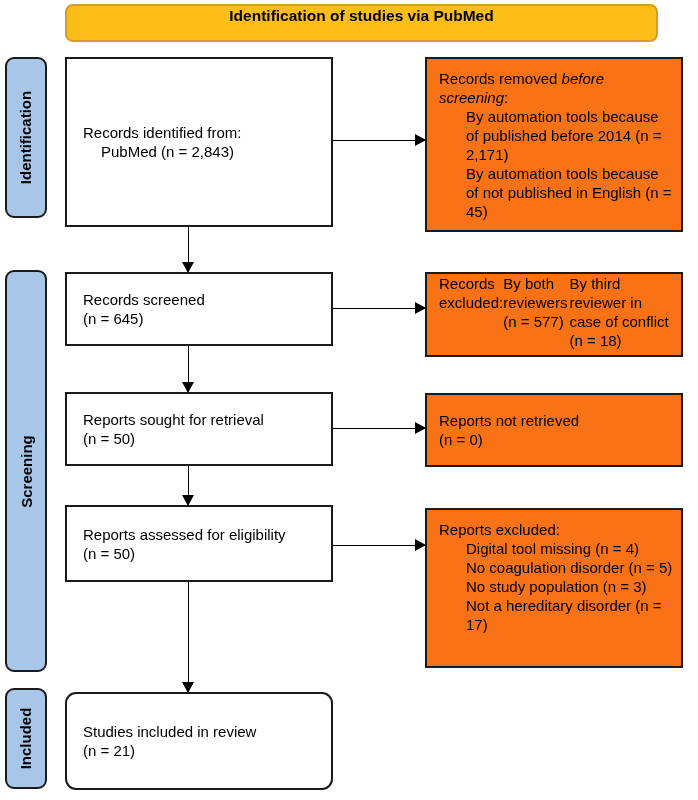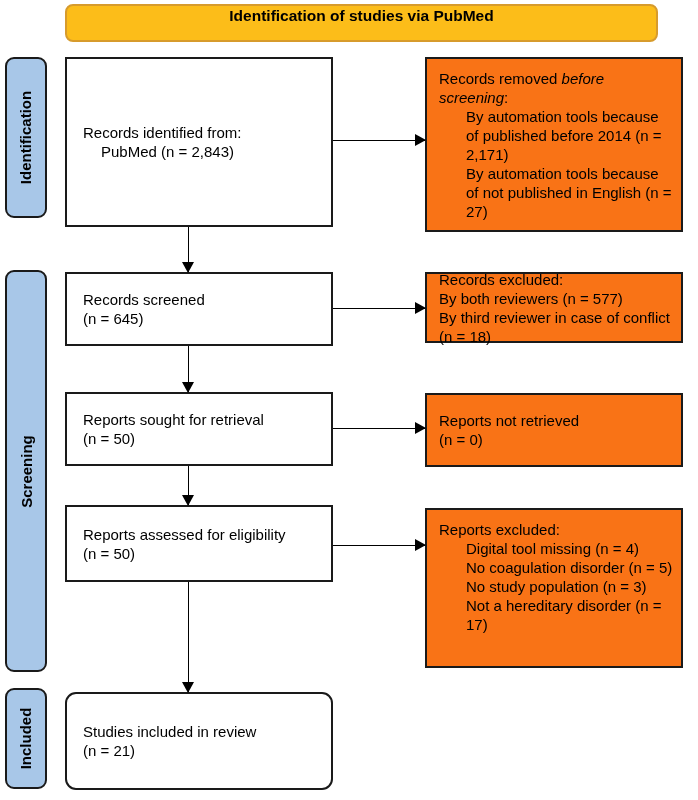--- a/index.html
+++ b/index.html
@@ -79,21 +79,21 @@
     position:absolute;
     left:425px;
     width:258px;
     background:#f97316;
     border:2px solid var(--box-border);
     padding:10px 8px 8px 12px;
   }
   .rbox .item{margin-left:27px;}
   .rbox.center{display:flex;flex-direction:column;justify-content:center;padding-top:0;padding-bottom:0;}
   .rbox-removed{top:57px;height:175px;}
-  .rbox-records-excluded{top:272px;height:71px;display:flex;flex-direction:column;justify-content:center;padding-top:0;padding-bottom:0;}
+  .rbox-records-excluded{top:272px;height:85px;display:flex;flex-direction:row;justify-content:center;padding-top:0;padding-bottom:0;}
   .rbox-not-retrieved{top:393px;height:74px;}
   .rbox-reports-excluded{top:508px;height:160px;}
   .italic{font-style:italic;}
   
   .varrow{
     position:absolute;
     width:0;
     border-left:1.5px solid #000;
   }
   .varrow::after{
@@ -168,21 +168,21 @@
   </div>
 
   <div class="fbox box-included">
     <div>Studies included in review</div>
     <div>(n = 21)</div>
   </div>
 
   <div class="rbox rbox-removed">
     <div><span>Records removed </span><span class="italic">before screening</span><span>:</span></div>
     <div class="item">By automation tools because of published before 2014 (n = 2,171)</div>
-    <div class="item">By automation tools because of not published in English (n = 27)</div>
+    <div class="item">By automation tools because of not published in English (n = 45)</div>
   </div>
 
   <div class="rbox rbox-records-excluded">
     <div>Records excluded:</div>
     <div>By both reviewers (n = 577)</div>
     <div>By third reviewer in case of conflict (n = 18)</div>
   </div>
 
   <div class="rbox rbox-not-retrieved center">
     <div>Reports not retrieved</div>

